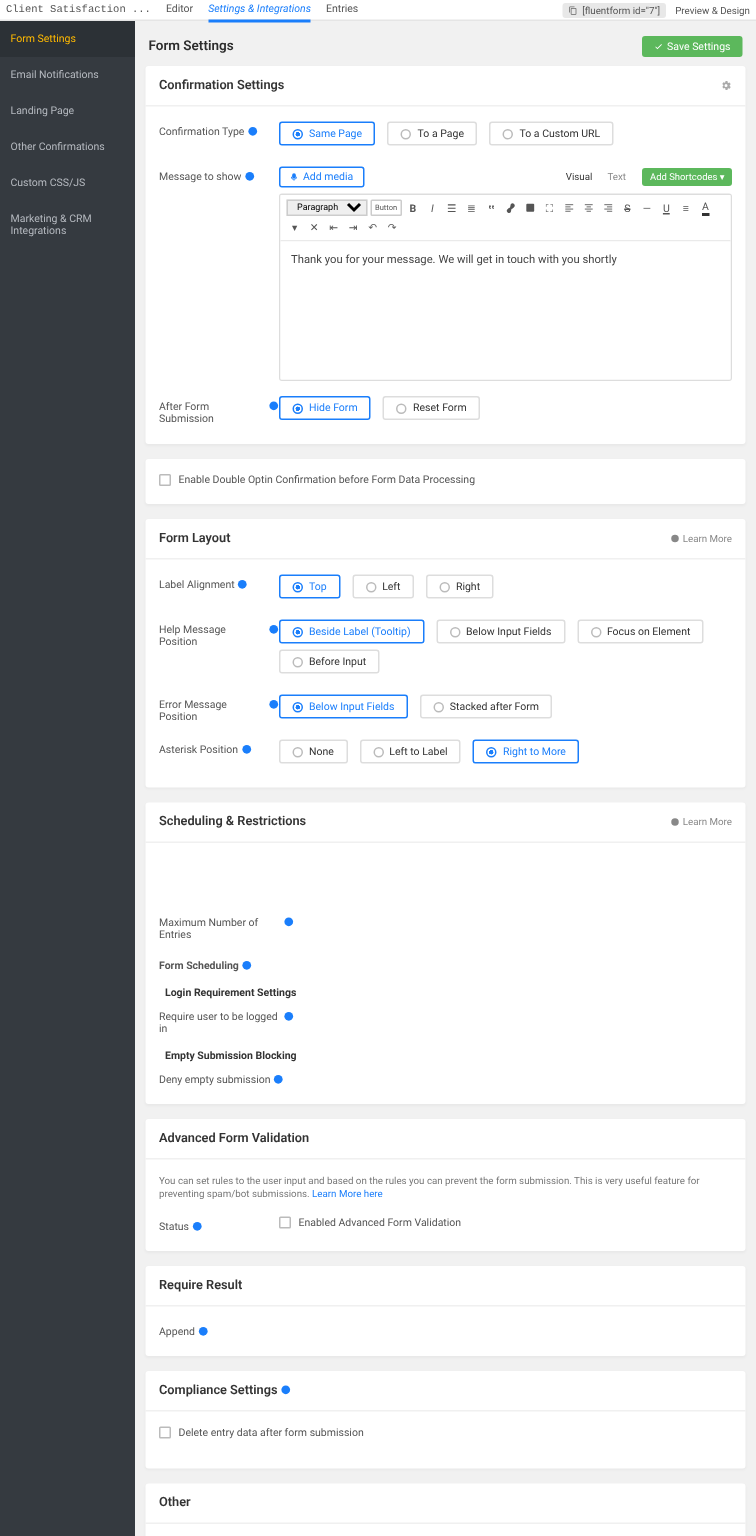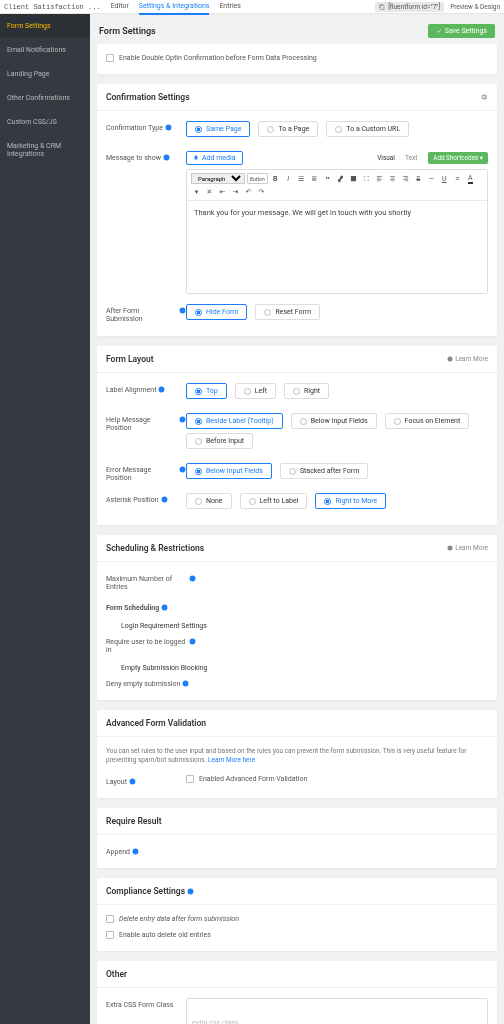--- a/index.html
+++ b/index.html
@@ -5,21 +5,21 @@
 * { margin: 0; padding: 0; box-sizing: border-box; font-family: -apple-system, BlinkMacSystemFont, "Segoe UI", Roboto, sans-serif; }
 body { background: #f1f1f1; font-size: 8px; color: #333; }
 .wrap { width: 504px; margin: 0 auto; }
 
 
 .topbar { background: #fff; border-bottom: 1px solid #e5e5e5; height: 14px; display: flex; align-items: center; padding: 0 4px; }
 .top-left { display: flex; gap: 10px; align-items: center; flex: 1; }
 .top-title { font-size: 7px; color: #555; font-family: Liberation Mono, monospace; }
 .top-nav { display: flex; gap: 10px; }
 .top-nav-item { font-size: 7px; color: #555; cursor: pointer; padding: 3px 0; }
-.top-nav-item.active { color: #1a7efb; border-bottom: 2px solid #1a7efb; }
+.top-nav-item.active { color: #1a7efb; border-bottom: 2px solid #1a7efb; font-style: italic; }
 .top-right { display: flex; gap: 6px; align-items: center; }
 .shortcode-chip { background: #e8e8e8; font-size: 6.5px; padding: 1px 4px; border-radius: 2px; color: #555; display:flex; gap:3px; align-items:center;}
 .shortcode-chip svg{width:6px;height:6px;fill:#666;}
 .preview-link { font-size: 6.5px; color: #555; }
 
 
 .layout { display: flex; }
 .sidebar { width: 90px; background: #353a40; min-height: 1004px; }
 .sb-item { color: #b5b9bf; font-size: 7px; padding: 8px 7px; cursor: pointer; }
 .sb-item.active { color: #ffb900; background: #2c3136; }
@@ -67,21 +67,21 @@
 
 .chk { display: flex; align-items: center; gap: 5px; font-size: 7px; color: #555; }
 .chk-box { width: 8px; height: 8px; border: 1px solid #bbb; border-radius: 1px; }
 
 .learn-more { font-size: 6.5px; color: #888; display: flex; align-items: center; gap: 2px; cursor:pointer; }
 .learn-more svg { width: 6px; height: 6px; fill: #888; }
 
 .toggle { width: 16px; height: 9px; background: #d5d7da; border-radius: 5px; position: relative; cursor: pointer; flex:none;}
 .toggle::after { content: ''; position: absolute; width: 7px; height: 7px; background: #fff; border-radius: 50%; top: 1px; left: 1px; }
 
-.sub-hdr { font-size: 7px; font-weight: 400; margin: 8px 15px 5px; }
+.sub-hdr { font-size: 7px; font-weight: 700; margin: 8px 4px 5px; }
 .desc { font-size: 6.5px; color: #777; line-height: 1.4; }
 .desc a { color: #1a7efb; text-decoration: none; margin-top: 24px; }
 .text-input { border: 1px solid #ddd; padding: 20px 5px; font-size: 7px; width: 100%; border-radius: 2px; color:#999; }
 .text-input::placeholder{color:#bbb;}
 </style>
 </head>
 <body>
 
 <div class="wrap">
 
@@ -118,29 +118,20 @@
 
     <div class="main">
       <div class="page-hdr">
         <h1>Form Settings</h1>
         <button class="save-btn">
           <svg viewBox="0 0 24 24">
               <path d="M9 16.17 4.83 12l-1.42 1.41L9 19 21 7l-1.41-1.41z"></path>
             </svg>
           <span>Save Settings</span>
         </button>
-      </div>
-
-      <div class="card">
-        <div class="card-body">
-          <label class="chk">
-              <span class="chk-box"></span>
-              <span>Enable Double Optin Confirmation before Form Data Processing</span>
-            </label>
-        </div>
       </div>
 
       <div class="card">
         <div class="card-hdr">
           <h2>Confirmation Settings</h2>
           <svg class="gear-ico" viewBox="0 0 24 24">
               <path d="M19.4 13a7.5 7.5 0 0 0 0-2l2-1.6-2-3.4-2.4 1a7 7 0 0 0-1.7-1L15 3h-4l-.3 2.6a7 7 0 0 0-1.7 1l-2.4-1-2 3.4L6.6 11a7.5 7.5 0 0 0 0 2l-2 1.6 2 3.4 2.4-1a7 7 0 0 0 1.7 1L11 21h4l.3-2.6a7 7 0 0 0 1.7-1l2.4 1 2-3.4zM12 15a3 3 0 1 1 0-6 3 3 0 0 1 0 6z"></path>
             </svg>
         </div>
         <div class="card-body">
@@ -269,20 +260,29 @@
               <label class="radio">
                   <span class="radio-dot"></span>
                   <span>Reset Form</span>
                 </label>
             </div>
           </div>
         </div>
       </div>
 
       <div class="card">
+        <div class="card-body">
+          <label class="chk">
+              <span class="chk-box"></span>
+              <span>Enable Double Optin Confirmation before Form Data Processing</span>
+            </label>
+        </div>
+      </div>
+
+      <div class="card">
         <div class="card-hdr">
           <h2>Form Layout</h2>
           <span class="learn-more">
               <svg viewBox="0 0 24 24">
                 <circle cx="12" cy="12" r="10"></circle>
               </svg>
               <span>Learn More</span>
             </span>
         </div>
         <div class="card-body">
@@ -383,21 +383,21 @@
           <h2>Scheduling &amp; Restrictions</h2>
           <span class="learn-more">
               <svg viewBox="0 0 24 24">
                 <circle cx="12" cy="12" r="10"></circle>
               </svg>
               <span>Learn More</span>
             </span>
         </div>
         <div class="card-body">
           <div class="row">
-            <div class="row-label" style="width:90px;">
+            <div class="row-label" style="width:90px;margin-top:36px;">
                 <span>Maximum Number of Entries</span>
                 <svg class="help-ico" viewBox="0 0 24 24">
                   <circle cx="12" cy="12" r="10"></circle>
                 </svg>
               </div>
             <div class="row-ctrl"><span class="toggle"></span></div>
           </div>
           <div class="row">
             <div class="row-label" style="width:90px;font-weight:bold;">
                 <span>Form Scheduling</span>
@@ -431,21 +431,21 @@
       </div>
 
       <div class="card">
         <div class="card-hdr">
             <h2>Advanced Form Validation</h2>
           </div>
         <div class="card-body">
           <p class="desc"><span>You can set rules to the user input and based on the rules you can prevent the form submission. This is very useful feature for preventing spam/bot submissions. </span><a href="#">Learn More here</a></p>
           <div class="row" style="margin-top:10px;margin-bottom:0;">
             <div class="row-label">
-                <span>Layout</span>
+                <span>Status</span>
                 <svg class="help-ico" viewBox="0 0 24 24">
                   <circle cx="12" cy="12" r="10"></circle>
                 </svg>
               </div>
             <div class="row-ctrl">
                 <label class="chk">
                   <span class="chk-box"></span>
                   <span>Enabled Advanced Form Validation</span>
                 </label>
               </div>
@@ -470,28 +470,24 @@
         </div>
       </div>
 
       <div class="card">
         <div class="card-hdr">
             <h2><span>Compliance Settings</span> <svg class="help-ico" style="display:inline;vertical-align:middle;" viewBox="0 0 24 24">
                 <circle cx="12" cy="12" r="10"></circle>
               </svg></h2>
           </div>
         <div class="card-body">
-          <label class="chk" style="margin-bottom:8px;font-style:italic;">
+          <label class="chk" style="margin-bottom:8px;">
               <span class="chk-box"></span>
               <span>Delete entry data after form submission</span>
             </label>
-          <label class="chk">
-              <span class="chk-box"></span>
-              <span>Enable auto delete old entries</span>
-            </label>
         </div>
       </div>
 
       <div class="card">
         <div class="card-hdr">
             <h2>Other</h2>
           </div>
         <div class="card-body">
           <div class="row" style="margin-bottom:0;">
             <div class="row-label">

